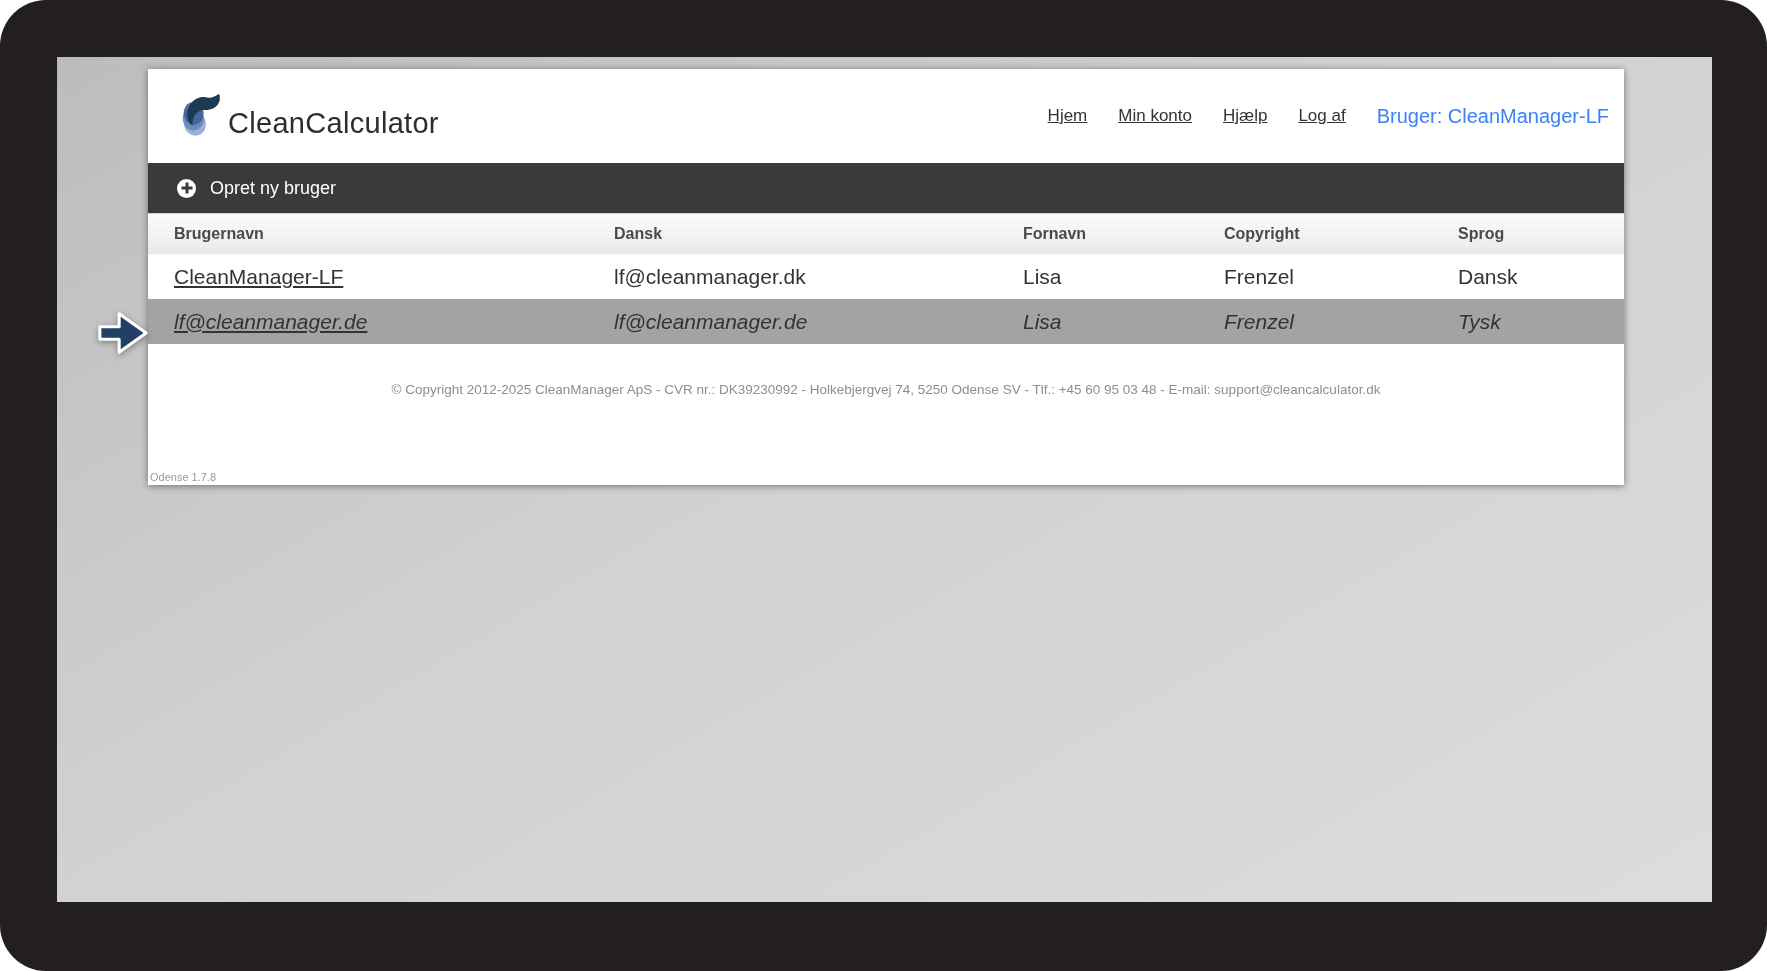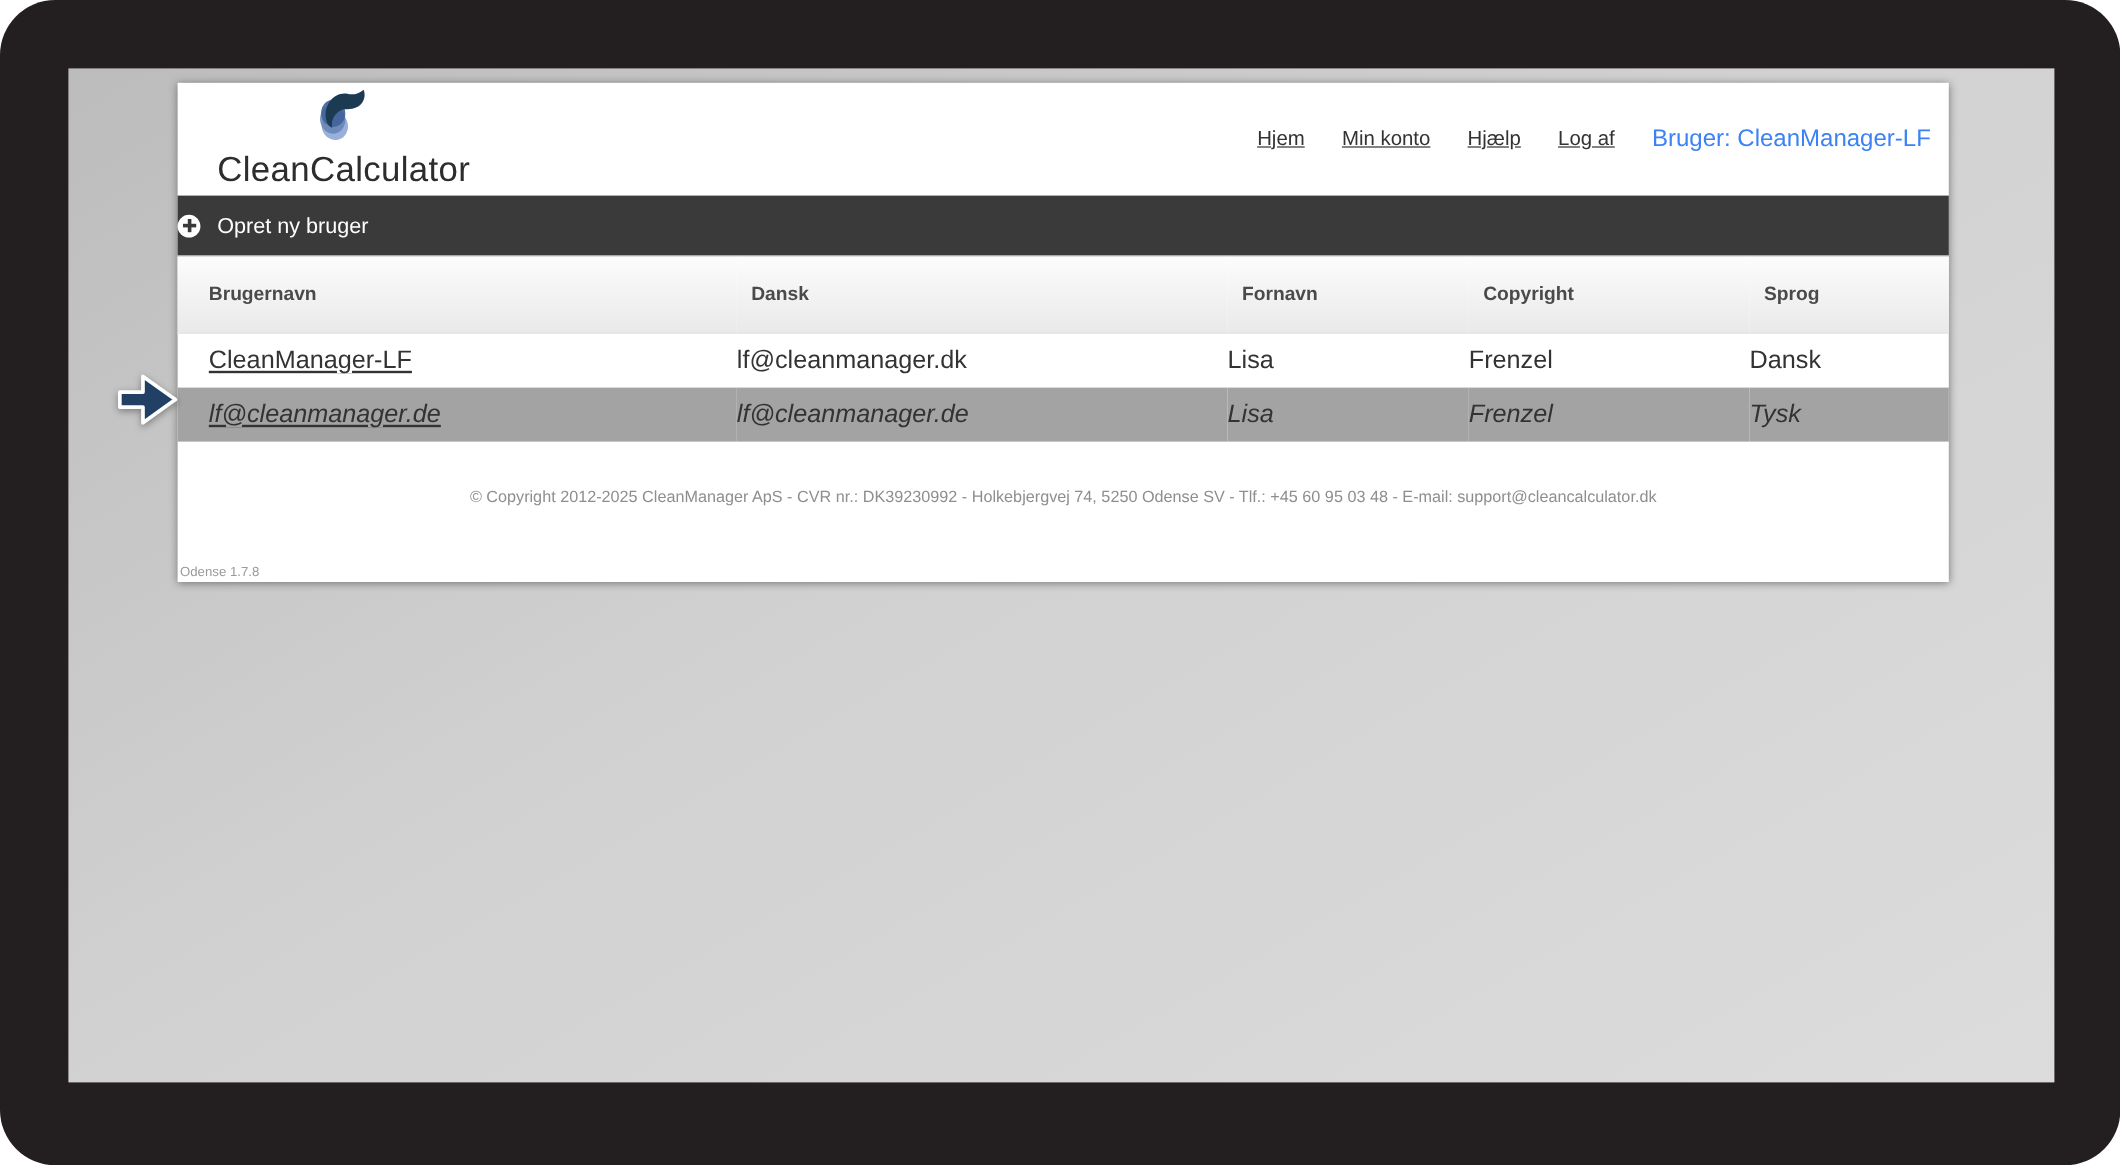--- a/index.html
+++ b/index.html
@@ -7,43 +7,43 @@
 
   .frame{position:absolute;inset:0;background:#231f20;border-radius:46px;}
   .screen{position:absolute;left:57px;top:57px;width:1655px;height:845px;
           background:linear-gradient(150deg,#bdbcbc 0%,#d2d1d1 45%,#dcdcdc 100%);}
 
   .panel{position:absolute;left:91px;top:12px;width:1476px;height:416px;background:#ffffff;
          box-shadow:0 1px 7px rgba(0,0,0,0.45);}
 
   
   .panel-header{height:94px;display:flex;align-items:center;padding:0 15px 0 33px;box-sizing:border-box;}
-  .logo{display:flex;align-items:center;gap:5px;flex-direction:column;}
+  .logo{display:flex;align-items:flex-end;gap:5px;}
   .logo svg{display:block;}
   .logo-text{font-size:29px;font-weight:400;color:#2d2d2d;letter-spacing:0.3px;}
   .nav{margin-left:auto;display:flex;align-items:center;gap:31px;font-size:17px;}
   .nav a{color:#333;text-decoration:underline;cursor:pointer;}
   .user-label{color:#3b82f6;font-size:20px;}
 
   
-  .action-bar{height:50px;background:#3a3a3a;display:flex;align-items:center;box-sizing:border-box;cursor:pointer;}
+  .action-bar{height:50px;background:#3a3a3a;display:flex;align-items:center;padding-left:29px;box-sizing:border-box;cursor:pointer;}
   .plus-circle{width:19px;height:19px;background:#ffffff;border-radius:50%;position:relative;flex:0 0 auto;}
   .plus-circle::before,.plus-circle::after{content:"";position:absolute;background:#3a3a3a;left:50%;top:50%;}
   .plus-circle::before{width:11px;height:3px;transform:translate(-50%,-50%);}
   .plus-circle::after{width:3px;height:11px;transform:translate(-50%,-50%);}
   .action-label{color:#ffffff;font-size:18px;margin-left:14px;}
 
   
   .section-title{height:55px;line-height:57px;padding-left:25px;font-size:23px;color:#333;}
 
   
   table{width:100%;border-collapse:collapse;table-layout:fixed;}
   thead tr{background:linear-gradient(#fcfcfc,#e9e9e9);}
   th{height:39px;text-align:left;font-size:16px;font-weight:bold;color:#4a4a4a;
-     border-top:1px solid #d6d6d6;border-bottom:1px solid #e6e6e6;padding:12px;}
+     border-top:1px solid #d6d6d6;border-bottom:1px solid #e6e6e6;padding:0;}
   td{height:45px;font-size:21px;color:#333;padding:0;}
   th:first-child,td:first-child{padding-left:26px;}
   tbody tr.row-alt{background:#a3a3a3;font-style:italic;}
   td a{color:#333;text-decoration:underline;cursor:pointer;}
 
   
   .panel-footer{text-align:center;padding-top:38px;font-size:13.5px;color:#8e8e8e;}
   .panel-footer a{color:#8e8e8e;cursor:pointer;}
   .version{position:absolute;left:2px;bottom:2px;font-size:11px;color:#9a9a9a;}
 

